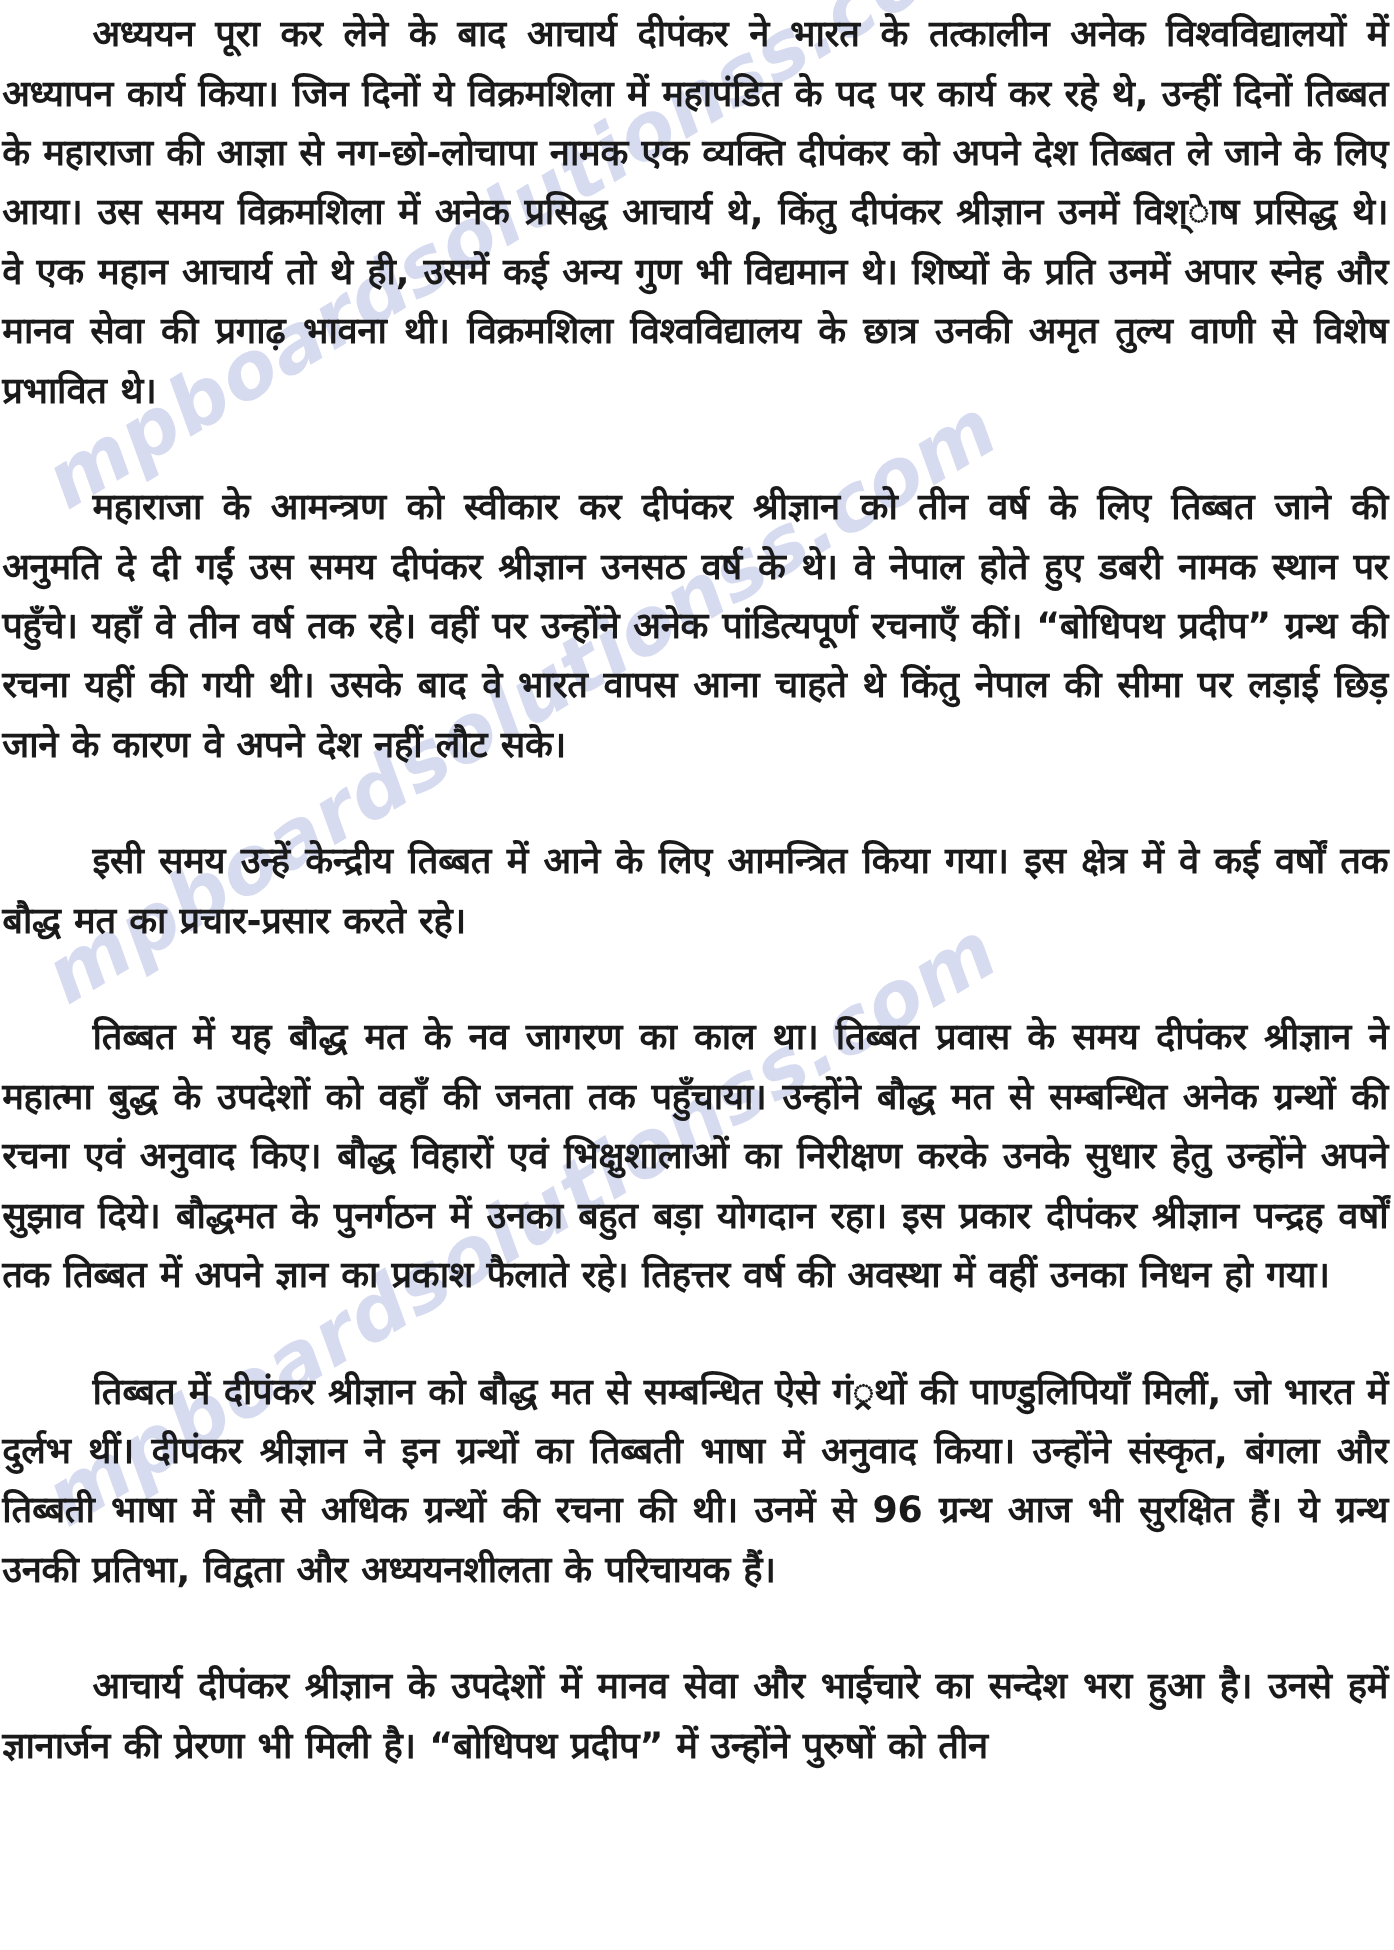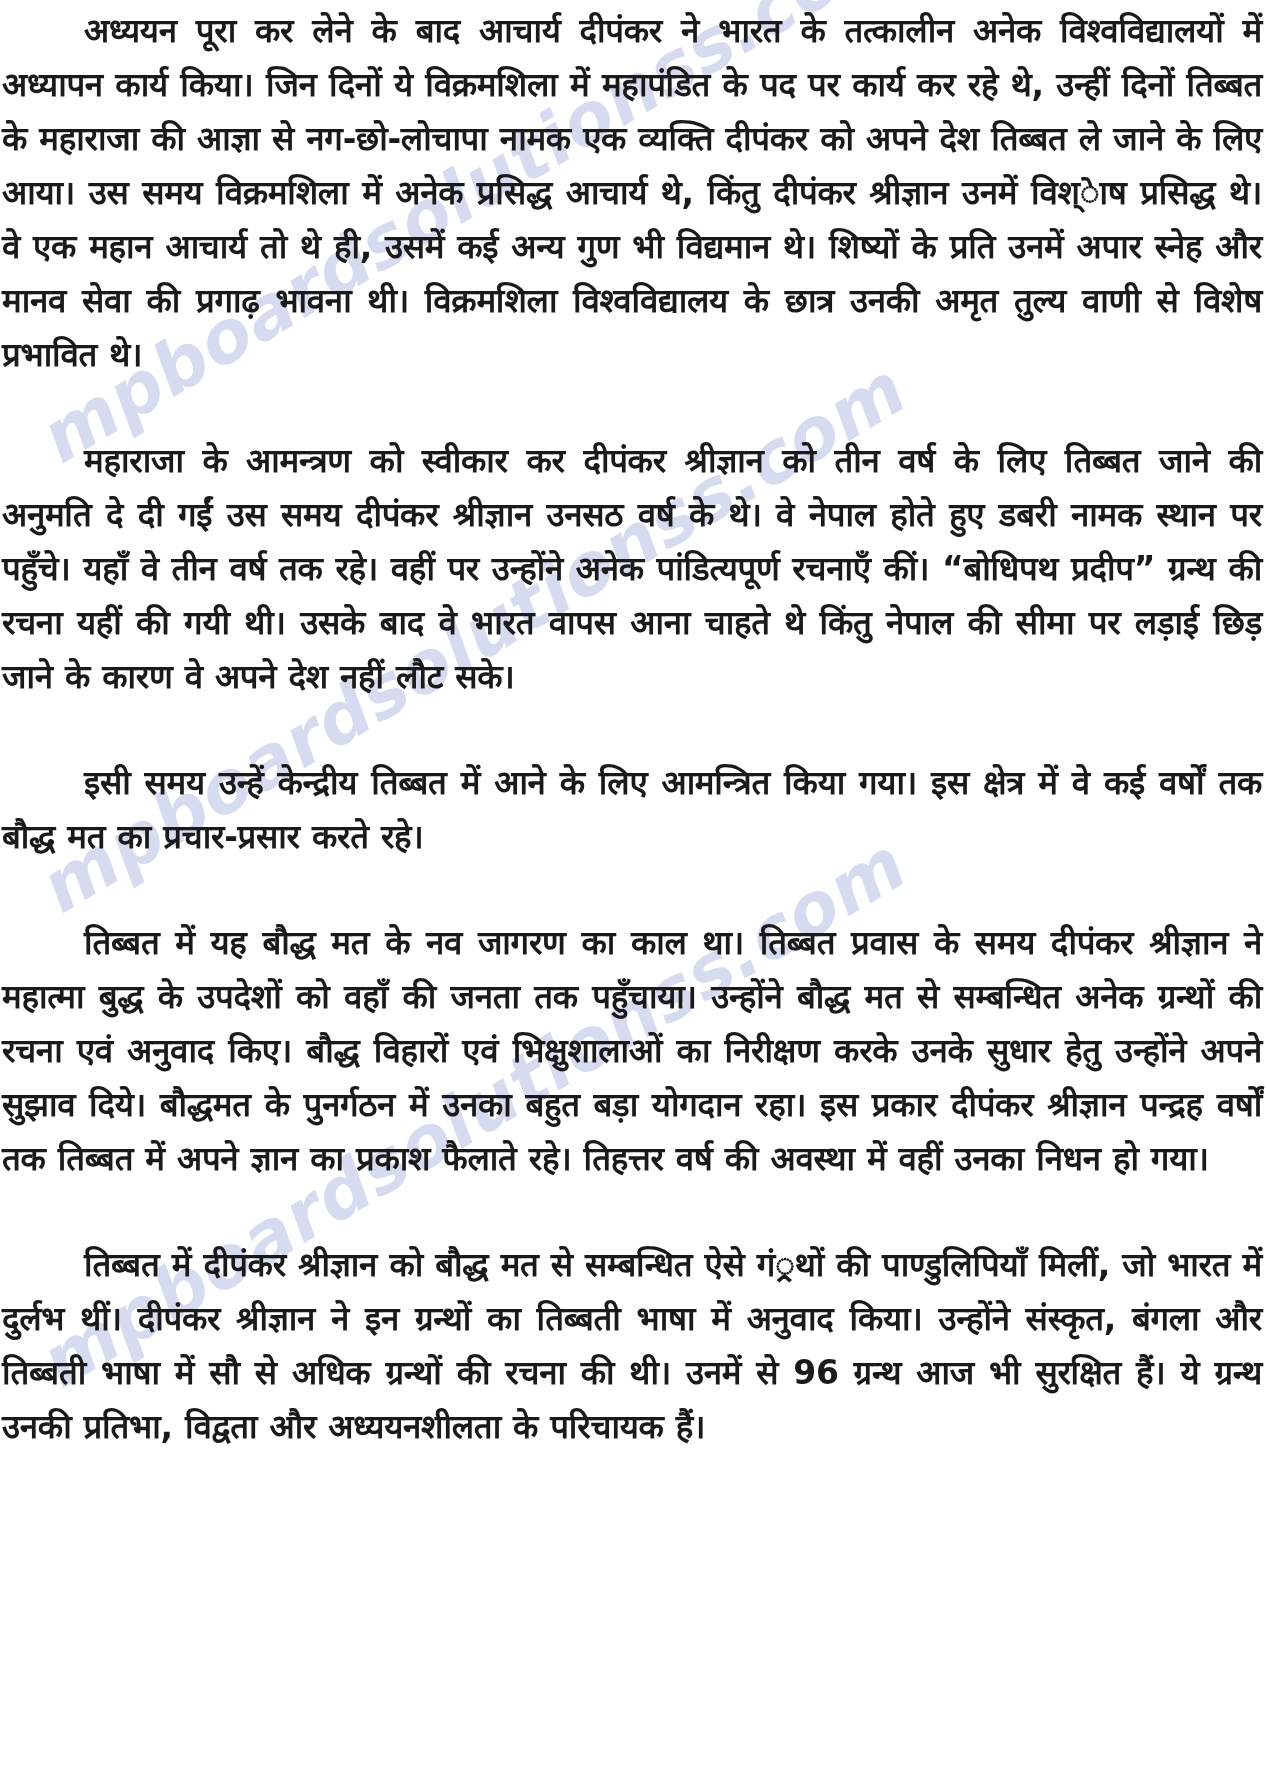--- a/index.html
+++ b/index.html
@@ -67,15 +67,16 @@
   <div class="watermark wm1">mpboardsolutionss.com</div>
   <div class="watermark wm2">mpboardsolutionss.com</div>
   <div class="watermark wm3">mpboardsolutionss.com</div>
 
   <div class="content" lang="hi">
     <p class="para">अध्ययन पूरा कर लेने के बाद आचार्य दीपंकर ने भारत के तत्कालीन अनेक विश्वविद्यालयों में अध्यापन कार्य किया। जिन दिनों ये विक्रमशिला में महापंडित के पद पर कार्य कर रहे थे, उन्हीं दिनों तिब्बत के महाराजा की आज्ञा से नग-छो-लोचापा नामक एक व्यक्ति दीपंकर को अपने देश तिब्बत ले जाने के लिए आया। उस समय विक्रमशिला में अनेक प्रसिद्ध आचार्य थे, किंतु दीपंकर श्रीज्ञान उनमें विश्ेाष प्रसिद्ध थे। वे एक महान आचार्य तो थे ही, उसमें कई अन्य गुण भी विद्यमान थे। शिष्यों के प्रति उनमें अपार स्नेह और मानव सेवा की प्रगाढ़ भावना थी। विक्रमशिला विश्वविद्यालय के छात्र उनकी अमृत तुल्य वाणी से विशेष प्रभावित थे।</p>
     <p class="para">महाराजा के आमन्त्रण को स्वीकार कर दीपंकर श्रीज्ञान को तीन वर्ष के लिए तिब्बत जाने की अनुमति दे दी गईं उस समय दीपंकर श्रीज्ञान उनसठ वर्ष के थे। वे नेपाल होते हुए डबरी नामक स्थान पर पहुँचे। यहाँ वे तीन वर्ष तक रहे। वहीं पर उन्होंने अनेक पांडित्यपूर्ण रचनाएँ कीं। “बोधिपथ प्रदीप” ग्रन्थ की रचना यहीं की गयी थी। उसके बाद वे भारत वापस आना चाहते थे किंतु नेपाल की सीमा पर लड़ाई छिड़ जाने के कारण वे अपने देश नहीं लौट सके।</p>
     <p class="para">इसी समय उन्हें केन्द्रीय तिब्बत में आने के लिए आमन्त्रित किया गया। इस क्षेत्र में वे कई वर्षों तक बौद्ध मत का प्रचार-प्रसार करते रहे।</p>
     <p class="para">तिब्बत में यह बौद्ध मत के नव जागरण का काल था। तिब्बत प्रवास के समय दीपंकर श्रीज्ञान ने महात्मा बुद्ध के उपदेशों को वहाँ की जनता तक पहुँचाया। उन्होंने बौद्ध मत से सम्बन्धित अनेक ग्रन्थों की रचना एवं अनुवाद किए। बौद्ध विहारों एवं भिक्षुशालाओं का निरीक्षण करके उनके सुधार हेतु उन्होंने अपने सुझाव दिये। बौद्धमत के पुनर्गठन में उनका बहुत बड़ा योगदान रहा। इस प्रकार दीपंकर श्रीज्ञान पन्द्रह वर्षों तक तिब्बत में अपने ज्ञान का प्रकाश फैलाते रहे। तिहत्तर वर्ष की अवस्था में वहीं उनका निधन हो गया।</p>
     <p class="para">तिब्बत में दीपंकर श्रीज्ञान को बौद्ध मत से सम्बन्धित ऐसे गं्रथों की पाण्डुलिपियाँ मिलीं, जो भारत में दुर्लभ थीं। दीपंकर श्रीज्ञान ने इन ग्रन्थों का तिब्बती भाषा में अनुवाद किया। उन्होंने संस्कृत, बंगला और तिब्बती भाषा में सौ से अधिक ग्रन्थों की रचना की थी। उनमें से 96 ग्रन्थ आज भी सुरक्षित हैं। ये ग्रन्थ उनकी प्रतिभा, विद्वता और अध्ययनशीलता के परिचायक हैं।</p>
+    <p class="para">आचार्य दीपंकर श्रीज्ञान के उपदेशों में मानव सेवा और भाईचारे का सन्देश भरा हुआ है। उनसे हमें ज्ञानार्जन की प्रेरणा भी मिली है। “बोधिपथ प्रदीप” में उन्होंने पुरुषों को तीन</p>
   </div>
 
 </div>
 
 </body></html>

